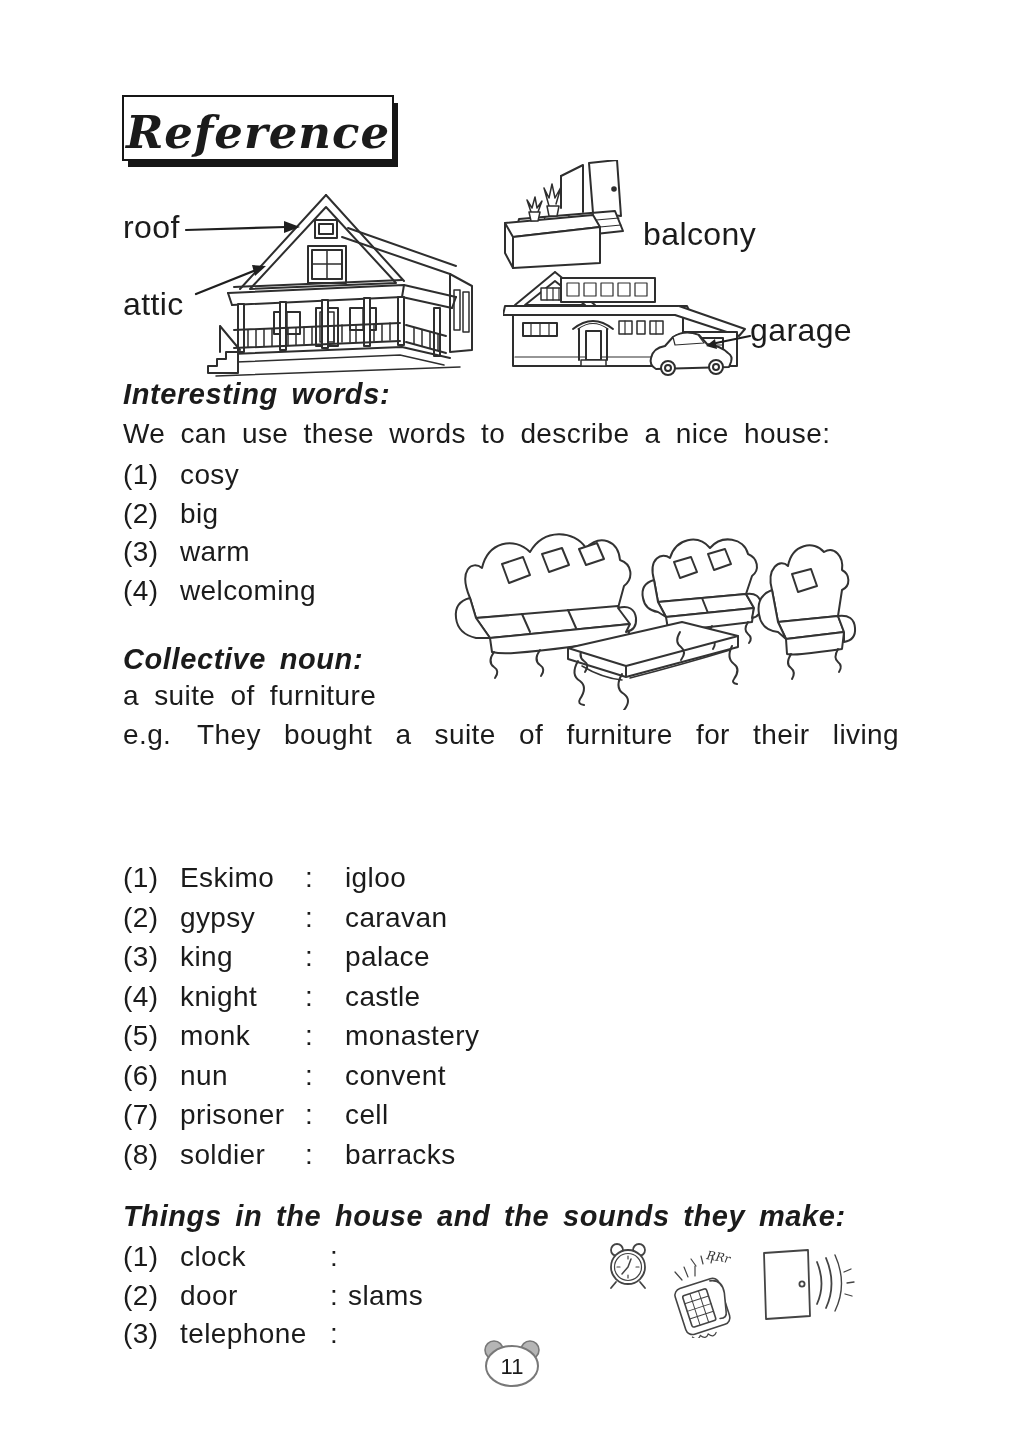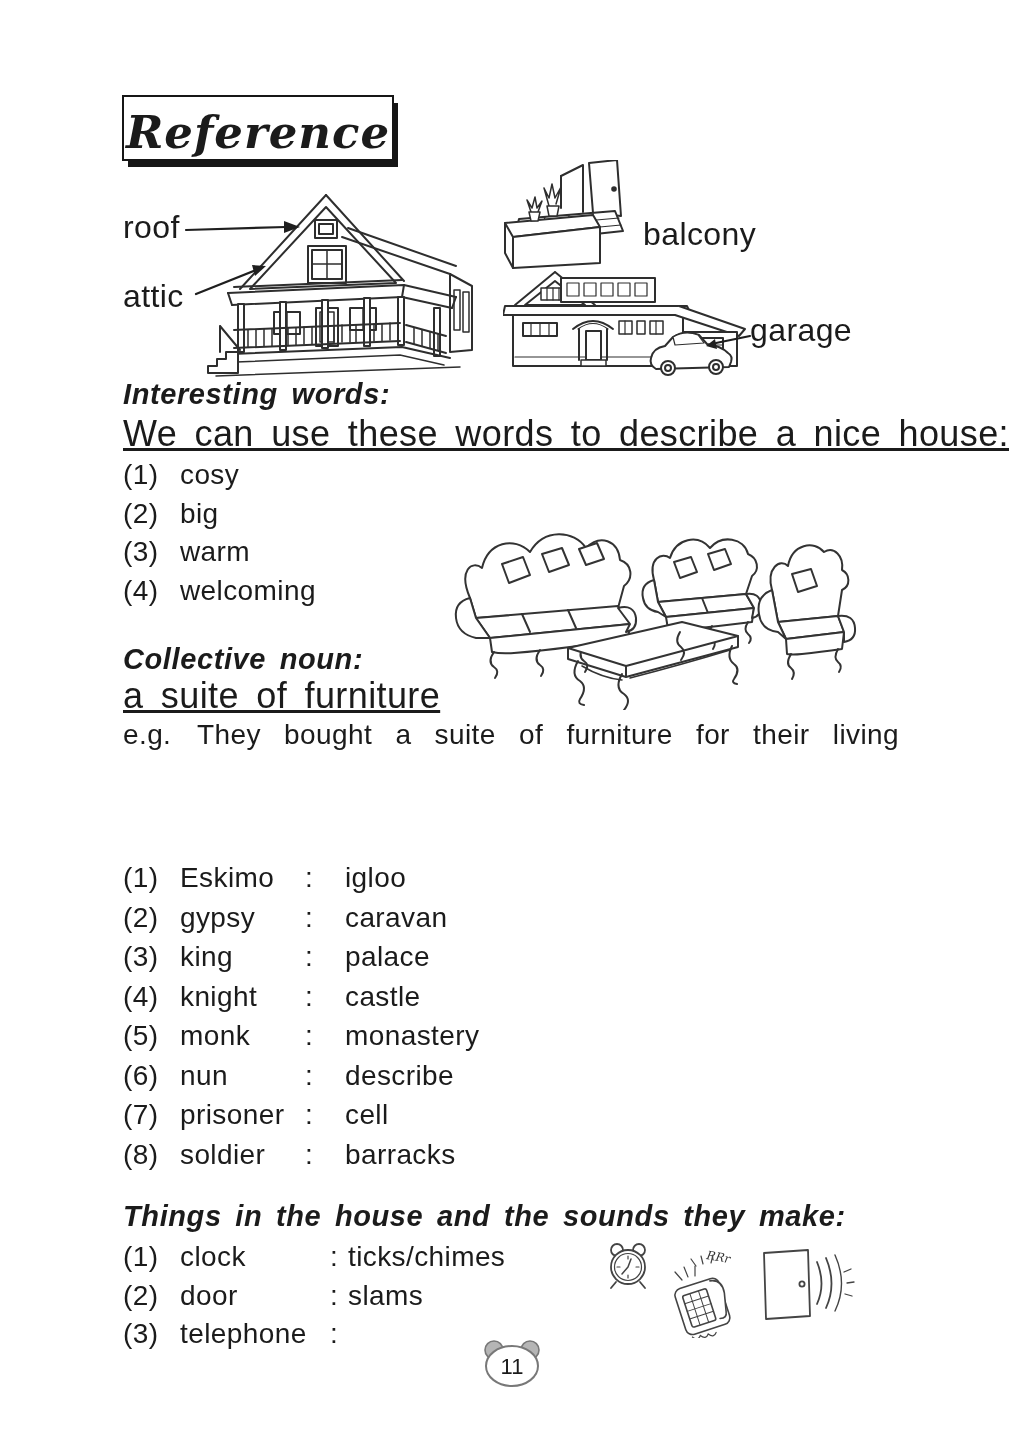--- a/index.html
+++ b/index.html
@@ -2,21 +2,21 @@
 <html><head>
 <meta charset="utf-8">
 <style>
   html,body{margin:0;padding:0;background:#e9e9e9;}
   .page{position:relative;width:1024px;height:1447px;margin:0 auto;background:#ffffff;
         font-family:"Liberation Sans",sans-serif;color:#1b1b1b;overflow:hidden;}
   .abs{position:absolute;}
   .lbl{position:absolute;font-size:32px;letter-spacing:.4px;white-space:nowrap;line-height:32px;}
   .hd{position:absolute;font-size:29px;font-weight:700;font-style:italic;letter-spacing:.6px;
       word-spacing:5px;white-space:nowrap;line-height:34px;}
-  .txt{position:absolute;font-size:36px;letter-spacing:.4px;word-spacing:7px;white-space:nowrap;line-height:34px;text-decoration:underline;}
+  .txt{position:absolute;font-size:28px;letter-spacing:.4px;word-spacing:7px;white-space:nowrap;line-height:34px;}
   .list{position:absolute;font-size:28px;letter-spacing:.4px;}
   .row{display:grid;align-items:baseline;}
   .iw .row{grid-template-columns:57px auto;line-height:38.7px;}
   .ph .row{grid-template-columns:57px 125px 40px auto;line-height:39.5px;}
   .hs .row{grid-template-columns:57px 150px 18px auto;line-height:38.7px;}
   .title-box{position:absolute;left:122px;top:95px;width:268px;height:62px;background:#fff;
              border:2.5px solid #161616;box-shadow:5px 7px 0 -1px #161616;
              display:flex;align-items:center;justify-content:center;}
   .title{font-family:"DejaVu Serif",serif;font-style:italic;font-weight:600;font-size:45px;letter-spacing:1px;margin-top:8px;}
   .example{position:absolute;left:123px;top:716px;width:776px;font-size:28px;letter-spacing:.4px;
@@ -80,21 +80,21 @@
 
   <svg class="abs" style="left:170px;top:208px" width="140" height="100" viewBox="0 0 140 100">
     <g stroke="#1f1f1f" stroke-width="2.2" fill="#1f1f1f" stroke-linecap="round">
       <path d="M16,22 L116,19" fill="none"></path>
       <polygon points="130,19 114,13 114,25" stroke="none"></polygon>
       <path d="M26,86 L86,62" fill="none"></path>
       <polygon points="96,58 85,68 82,57" stroke="none"></polygon>
     </g>
   </svg>
   <div class="lbl" style="left:123px;top:211px">roof</div>
-  <div class="lbl" style="left:123px;top:280px">attic</div>
+  <div class="lbl" style="left:123px;top:288px">attic</div>
 
   <svg class="abs" style="left:503px;top:160px" width="135" height="112" viewBox="0 0 135 112">
     <g stroke="#2e2e2e" stroke-width="2" fill="none" stroke-linejoin="round" stroke-linecap="round">
       <path d="M58,16 L80,5 L80,52"></path>
         <path d="M58,16 V48"></path>
       <path d="M86,3 L114,0 L118,56 L90,53 Z" fill="#fff"></path>
       <circle cx="111" cy="29" r="1.8" fill="#2e2e2e"></circle>
       <path d="M16,59 L112,51 L120,71 L10,83 Z" fill="#fff"></path>
       <path d="M42,57 L36,80 M66,55 L64,78 M90,53 L92,75" stroke-width="1.2"></path>
       <path d="M14,67 L116,58 M12,75 L118,65" stroke-width="1.2"></path>
@@ -267,21 +267,21 @@
     <div class="row">
         <span>(5)</span>
         <span>monk</span>
         <span>:</span>
         <span>monastery</span>
       </div>
     <div class="row">
         <span>(6)</span>
         <span>nun</span>
         <span>:</span>
-        <span>describe</span>
+        <span>convent</span>
       </div>
     <div class="row">
         <span>(7)</span>
         <span>prisoner</span>
         <span>:</span>
         <span>cell</span>
       </div>
     <div class="row">
         <span>(8)</span>
         <span>soldier</span>
@@ -289,21 +289,20 @@
         <span>barracks</span>
       </div>
   </div>
 
   <div class="hd" style="left:123px;top:1199px">Things in the house and the sounds they make:</div>
   <div class="list hs" style="left:123px;top:1238px">
     <div class="row">
         <span>(1)</span>
         <span>clock</span>
         <span>:</span>
-        <span>ticks/chimes</span>
       </div>
     <div class="row">
         <span>(2)</span>
         <span>door</span>
         <span>:</span>
         <span>slams</span>
       </div>
     <div class="row">
         <span>(3)</span>
         <span>telephone</span>

